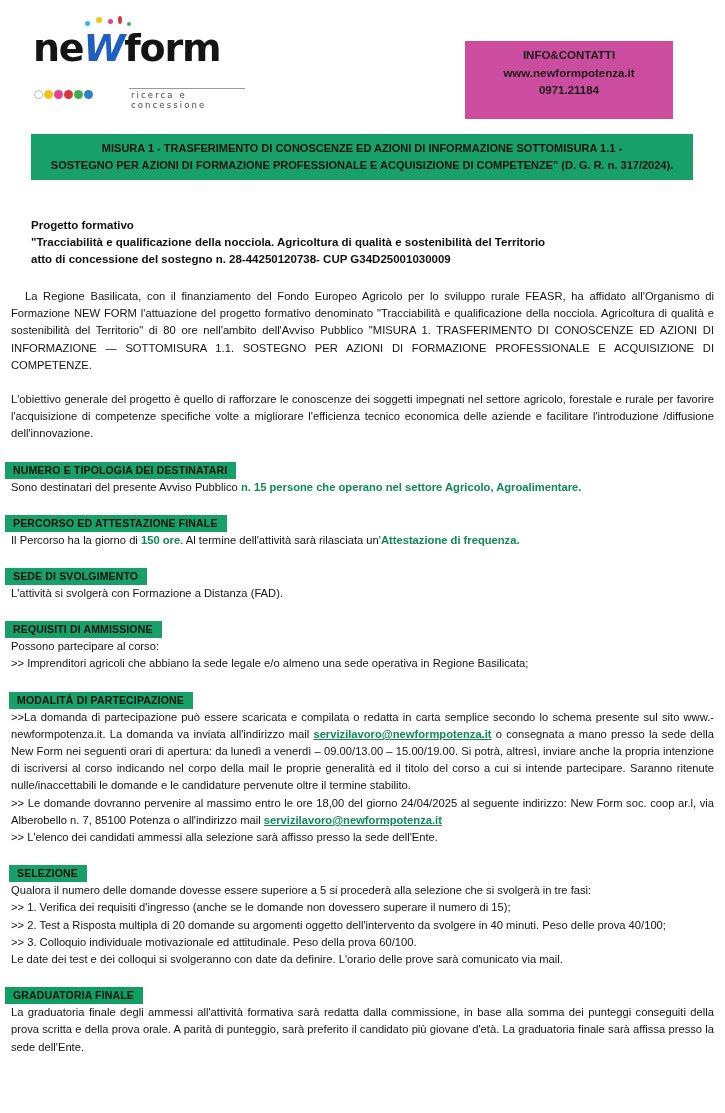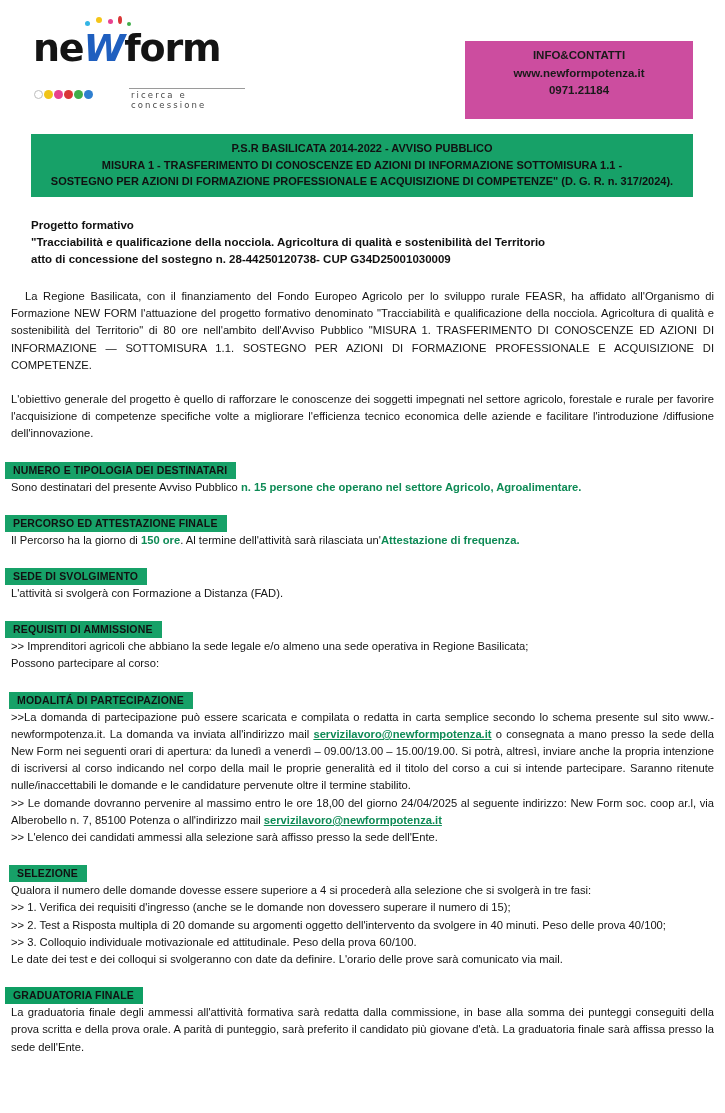--- a/index.html
+++ b/index.html
@@ -103,21 +103,21 @@
   .sw1 { background: #f0c419; }
   .sw2 { background: #e8418f; }
   .sw3 { background: #d93636; }
   .sw4 { background: #3fae4a; }
   .sw5 { background: #2f7fd0; }
 
   .contact-box {
     position: absolute;
     left: 465px;
     top: 41px;
-    width: 228px;
+    width: 208px;
     height: 78px;
     background: #cc4d9f;
     color: #1a1a1a;
     text-align: center;
     font-size: 11.5px;
     font-weight: bold;
     line-height: 17.5px;
     padding-top: 6px;
     box-sizing: border-box;
     font-family: "Liberation Sans", sans-serif;
@@ -231,21 +231,20 @@
     </div>
 
     <div class="contact-box">
       <div>INFO&amp;CONTATTI</div>
       <div>www.newformpotenza.it</div>
       <div>0971.21184</div>
     </div>
   </div>
 
   <div class="title-banner">
-    <div>P.S.R BASILICATA 2014-2022 - AVVISO PUBBLICO</div>
     <div>MISURA 1 - TRASFERIMENTO DI CONOSCENZE ED AZIONI DI INFORMAZIONE SOTTOMISURA 1.1 -</div>
     <div>SOSTEGNO PER AZIONI DI FORMAZIONE PROFESSIONALE E ACQUISIZIONE DI COMPETENZE" (D. G. R. n. 317/2024).</div>
   </div>
 
   <div class="project-title">
     <div>Progetto formativo</div>
     <div>"Tracciabilità e qualificazione della nocciola. Agricoltura di qualità e sostenibilità del Territorio</div>
     <div>atto di concessione del sostegno n. 28-44250120738- CUP G34D25001030009</div>
   </div>
 
@@ -276,38 +275,38 @@
     <div class="badge-row">
       <span class="badge">SEDE DI SVOLGIMENTO</span>
     </div>
     <p class="para left">L'attività si svolgerà con Formazione a Distanza (FAD).</p>
 
     <div class="sec-gap-lg"></div>
 
     <div class="badge-row">
       <span class="badge">REQUISITI DI AMMISSIONE</span>
     </div>
+    <p class="para left">Possono partecipare al corso:</p>
     <p class="para left">&gt;&gt; Imprenditori agricoli che abbiano la sede legale e/o almeno una sede operativa in Regione Basilicata;</p>
-    <p class="para left">Possono partecipare al corso:</p>
 
     <div class="sec-gap-lg"></div>
 
     <div class="badge-row indent1">
       <span class="badge">MODALITÁ DI PARTECIPAZIONE</span>
     </div>
     <p class="para"><span>&gt;&gt;La domanda di partecipazione può essere scaricata e compilata o redatta in carta semplice secondo lo schema presente sul sito www.- newformpotenza.it. La domanda va inviata all'indirizzo mail </span><span class="glink nowrap">servizilavoro@newformpotenza.it</span><span> o consegnata a mano presso la sede della New Form nei seguenti orari di apertura: da lunedì a venerdì – 09.00/13.00 – 15.00/19.00. Si potrà, altresì, inviare anche la propria intenzione di iscriversi al corso indicando nel corpo della mail le proprie generalità ed il titolo del corso a cui si intende partecipare. Saranno ritenute nulle/inaccettabili le domande e le candidature pervenute oltre il termine stabilito.</span></p>
     <p class="para"><span>&gt;&gt; Le domande dovranno pervenire al massimo entro le ore 18,00 del giorno 24/04/2025 al seguente indirizzo: New Form soc. coop ar.l, via Alberobello n. 7, 85100 Potenza o all'indirizzo mail </span><span class="glink nowrap">servizilavoro@newformpotenza.it</span></p>
     <p class="para left">&gt;&gt; L'elenco dei candidati ammessi alla selezione sarà affisso presso la sede dell'Ente.</p>
 
     <div class="sec-gap-lg"></div>
 
     <div class="badge-row indent1">
       <span class="badge">SELEZIONE</span>
     </div>
-    <p class="para left">Qualora il numero delle domande dovesse essere superiore a 4 si procederà alla selezione che si svolgerà in tre fasi:</p>
+    <p class="para left">Qualora il numero delle domande dovesse essere superiore a 5 si procederà alla selezione che si svolgerà in tre fasi:</p>
     <p class="para left">&gt;&gt; 1. Verifica dei requisiti d'ingresso (anche se le domande non dovessero superare il numero di 15);</p>
     <p class="para">&gt;&gt; 2. Test a Risposta multipla di 20 domande su argomenti oggetto dell'intervento da svolgere in 40 minuti. Peso delle prova 40/100;</p>
     <p class="para left">&gt;&gt; 3. Colloquio individuale motivazionale ed attitudinale. Peso della prova 60/100.</p>
     <p class="para left">Le date dei test e dei colloqui si svolgeranno con date da definire. L'orario delle prove sarà comunicato via mail.</p>
 
     <div class="sec-gap-lg"></div>
 
     <div class="badge-row">
       <span class="badge dark">GRADUATORIA FINALE</span>
     </div>

